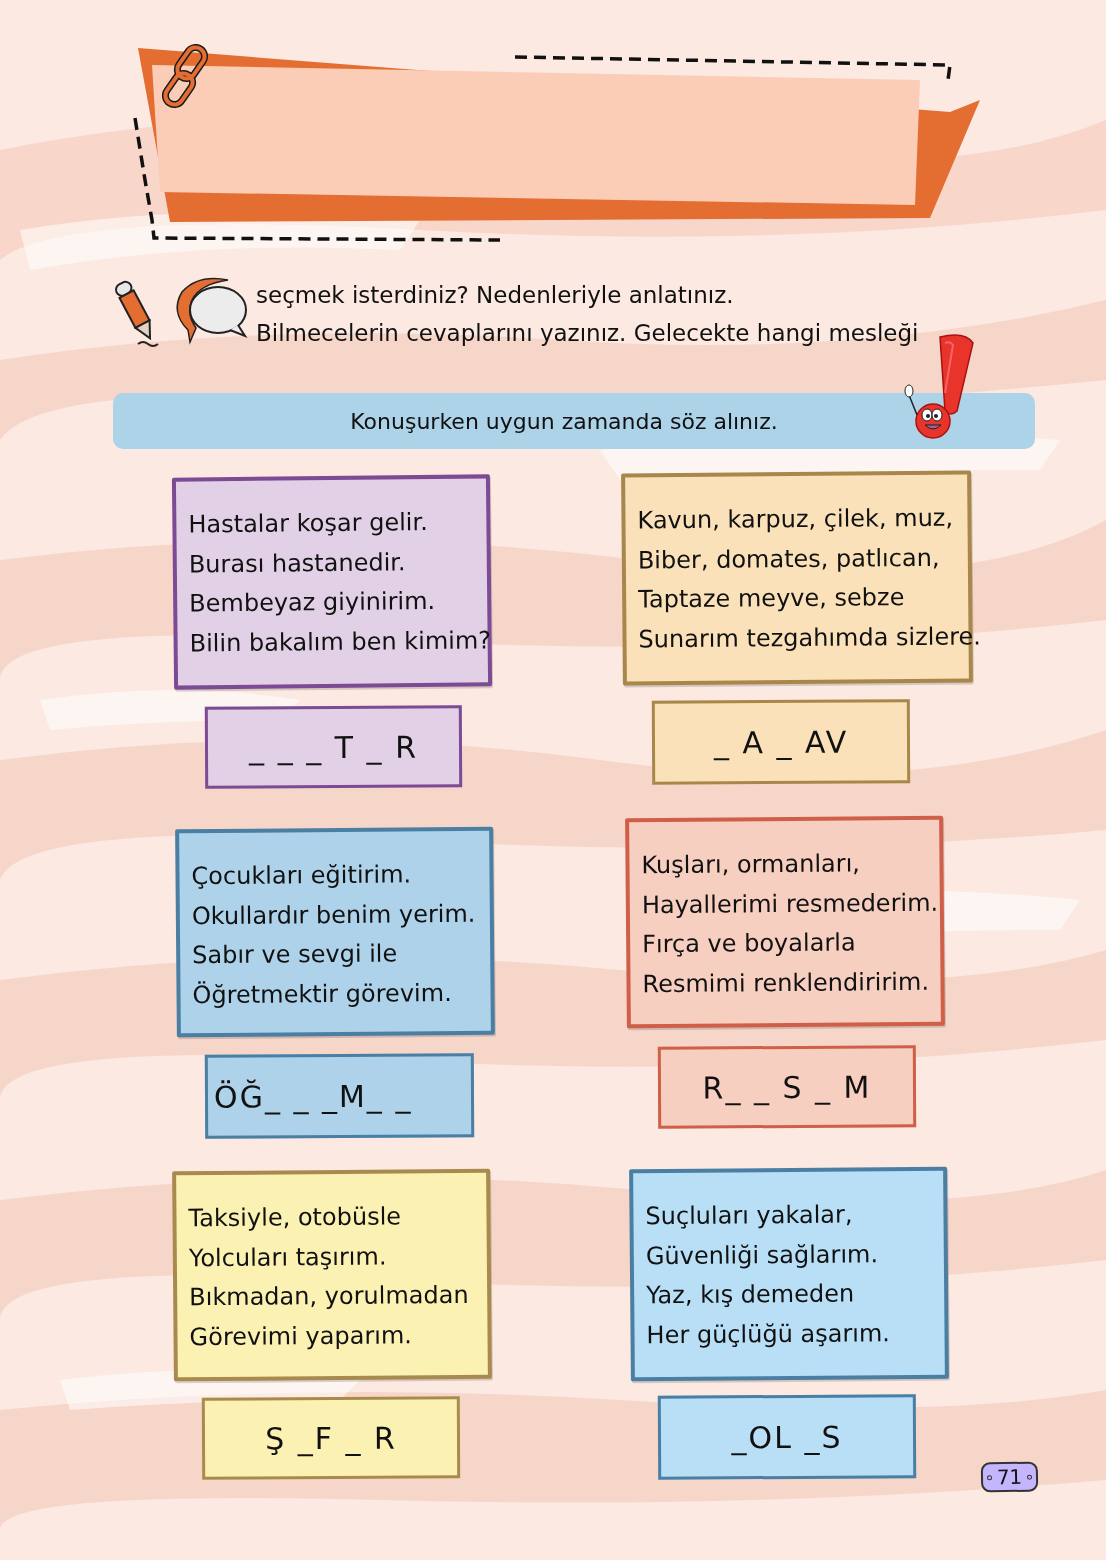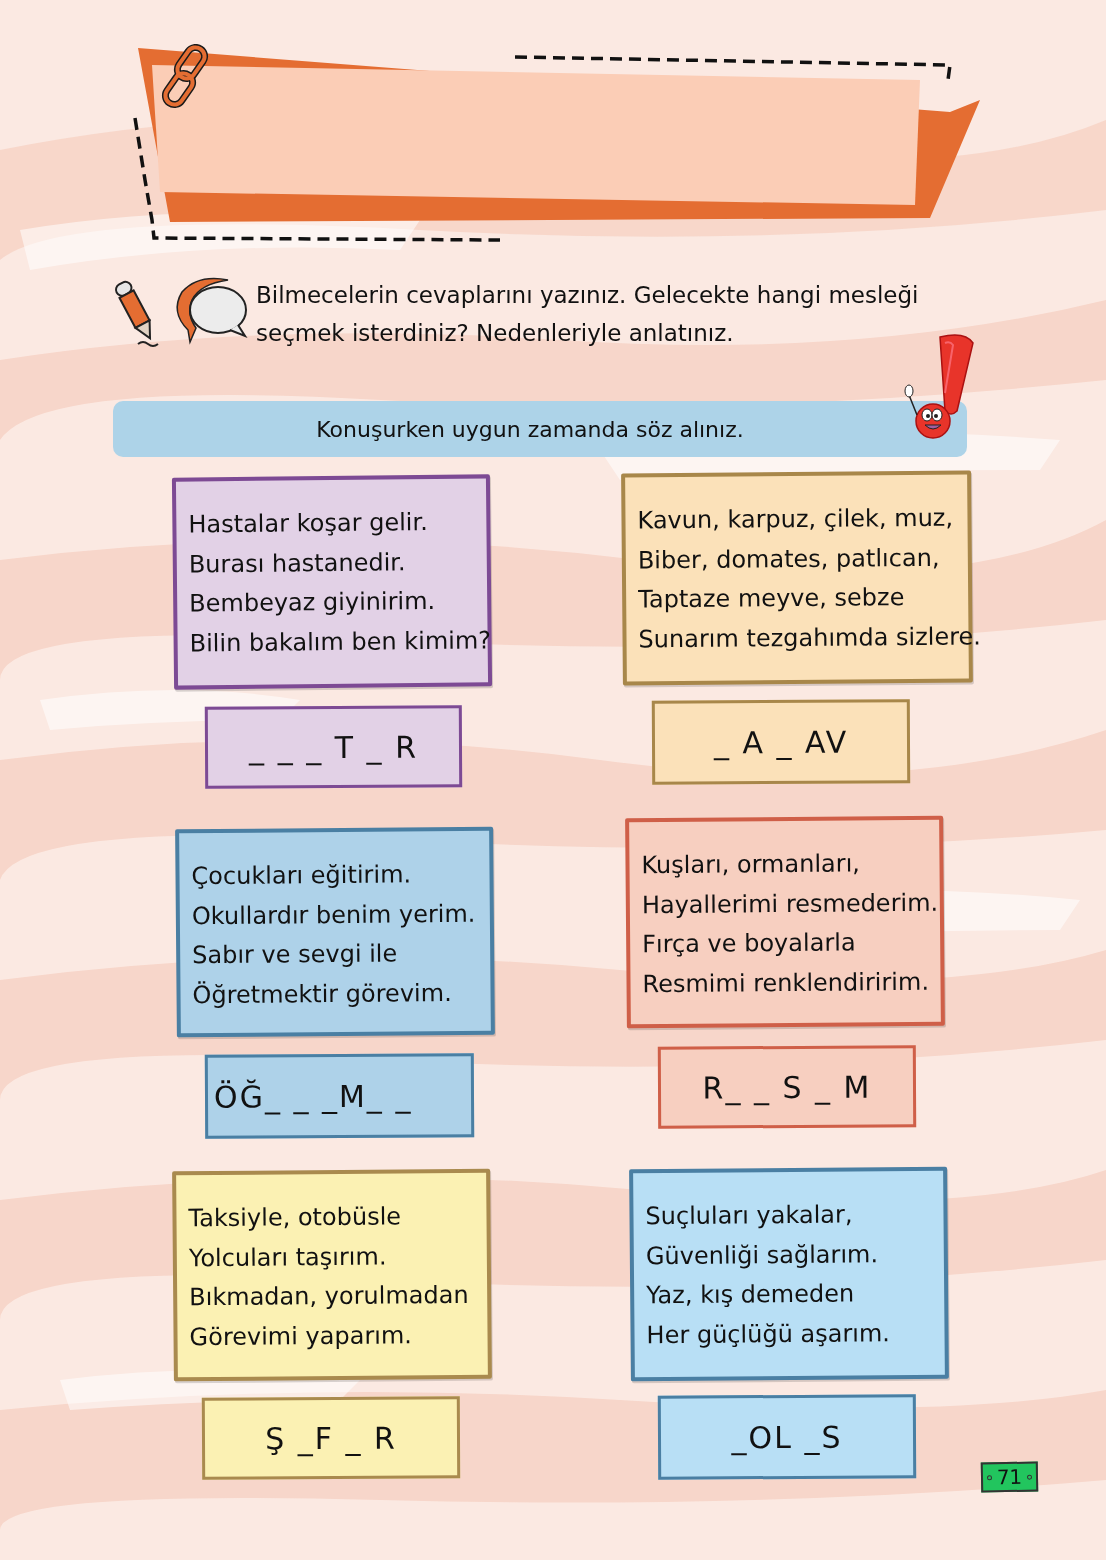--- a/index.html
+++ b/index.html
@@ -26,23 +26,23 @@
     
     .instr { position: absolute; left: 110px; top: 270px; width: 870px; height: 90px; z-index: 2; }
     .instr-icons { position: absolute; left: 0; top: 0; width: 145px; height: 85px; }
     .instr-text {
       position: absolute; left: 146px; top: 6px; width: 720px;
       font-family: "DejaVu Sans", sans-serif; font-size: 23px; line-height: 38px; color: #111;
     }
 
     
     .tipbar {
-      position: absolute; left: 113px; top: 393px; width: 854px; height: 56px;
+      position: absolute; left: 113px; top: 393px; width: 922px; height: 56px;
       background: #add3e8; border-radius: 10px; z-index: 2;
-      display: flex; align-items: center; justify-content: center; margin-top: 8px;
+      display: flex; align-items: center; justify-content: center;
     }
     .tipbar-text { font-size: 22px; color: #111; margin-left: -20px; }
     .mascot { position: absolute; left: 895px; top: 333px; width: 90px; height: 110px; z-index: 3; }
 
     
     .card {
       position: absolute; z-index: 2;
       border: 4px solid; border-radius: 2px;
       padding: 24px 0 0 12px;
       font-size: 24px; line-height: 39.5px; color: #111;
@@ -50,21 +50,21 @@
     }
     .card .line { display: block; white-space: nowrap; }
     .answer {
       position: absolute; z-index: 2;
       border: 3px solid; display: flex; align-items: center; justify-content: center;
       font-size: 30px; letter-spacing: 2px; color: #111; white-space: pre;
     }
 
     .page-num {
       position: absolute; left: 981px; top: 1462px; width: 57px; height: 30px; z-index: 2;
-      background: #22c55e; border: 2px solid #333; border-radius: 0;
+      background: #c4b5fd; border: 2px solid #333; border-radius: 9px;
       display: flex; align-items: center; justify-content: center;
       font-size: 20px; color: #111; transform: rotate(-1deg);
     }
     .page-num .dot { position: absolute; top: 11px; width: 5px; height: 5px; border: 1px solid #333; border-radius: 50%; }
   </style>
 </head>
 <body>
 
 <svg class="bg-strokes" width="1106" height="1560" viewBox="0 0 1106 1560">
   <rect width="1106" height="1560" fill="#fbe9e2"></rect>
@@ -119,22 +119,22 @@
       </g>
       <path d="M28 74 q5 -4 10 0 t10 0" fill="none" stroke="#222" stroke-width="2"></path>
     </g>
     <g>
       <path d="M78 60 Q60 42 72 22 Q88 4 118 10 Q90 14 82 30 Q76 44 86 58 L80 72 Z" fill="#e46d32" stroke="#222" stroke-width="1.5"></path>
       <ellipse cx="108" cy="40" rx="28" ry="23" fill="#ececec" stroke="#222" stroke-width="2"></ellipse>
       <path d="M128 55 L135 66 L120 60" fill="#ececec" stroke="#222" stroke-width="2"></path>
     </g>
   </svg>
   <div class="instr-text">
+    <div>seçmek isterdiniz? Nedenleriyle anlatınız.</div>
     <div>Bilmecelerin cevaplarını yazınız. Gelecekte hangi mesleği</div>
-    <div>seçmek isterdiniz? Nedenleriyle anlatınız.</div>
   </div>
 </div>
 
 <div class="tipbar">
   <span class="tipbar-text">Konuşurken uygun zamanda söz alınız.</span>
 </div>
 <svg class="mascot" viewBox="0 0 90 110">
   <path d="M45 4 Q70 -2 78 10 L62 78 Q56 84 50 78 Z" fill="#e8342a" stroke="#a11" stroke-width="1.5"></path>
   <path d="M50 10 Q55 8 58 12 L50 60" fill="none" stroke="#f78" stroke-width="2" opacity="0.7"></path>
   <circle cx="38" cy="88" r="17" fill="#e8342a" stroke="#a11" stroke-width="1.5"></circle>

